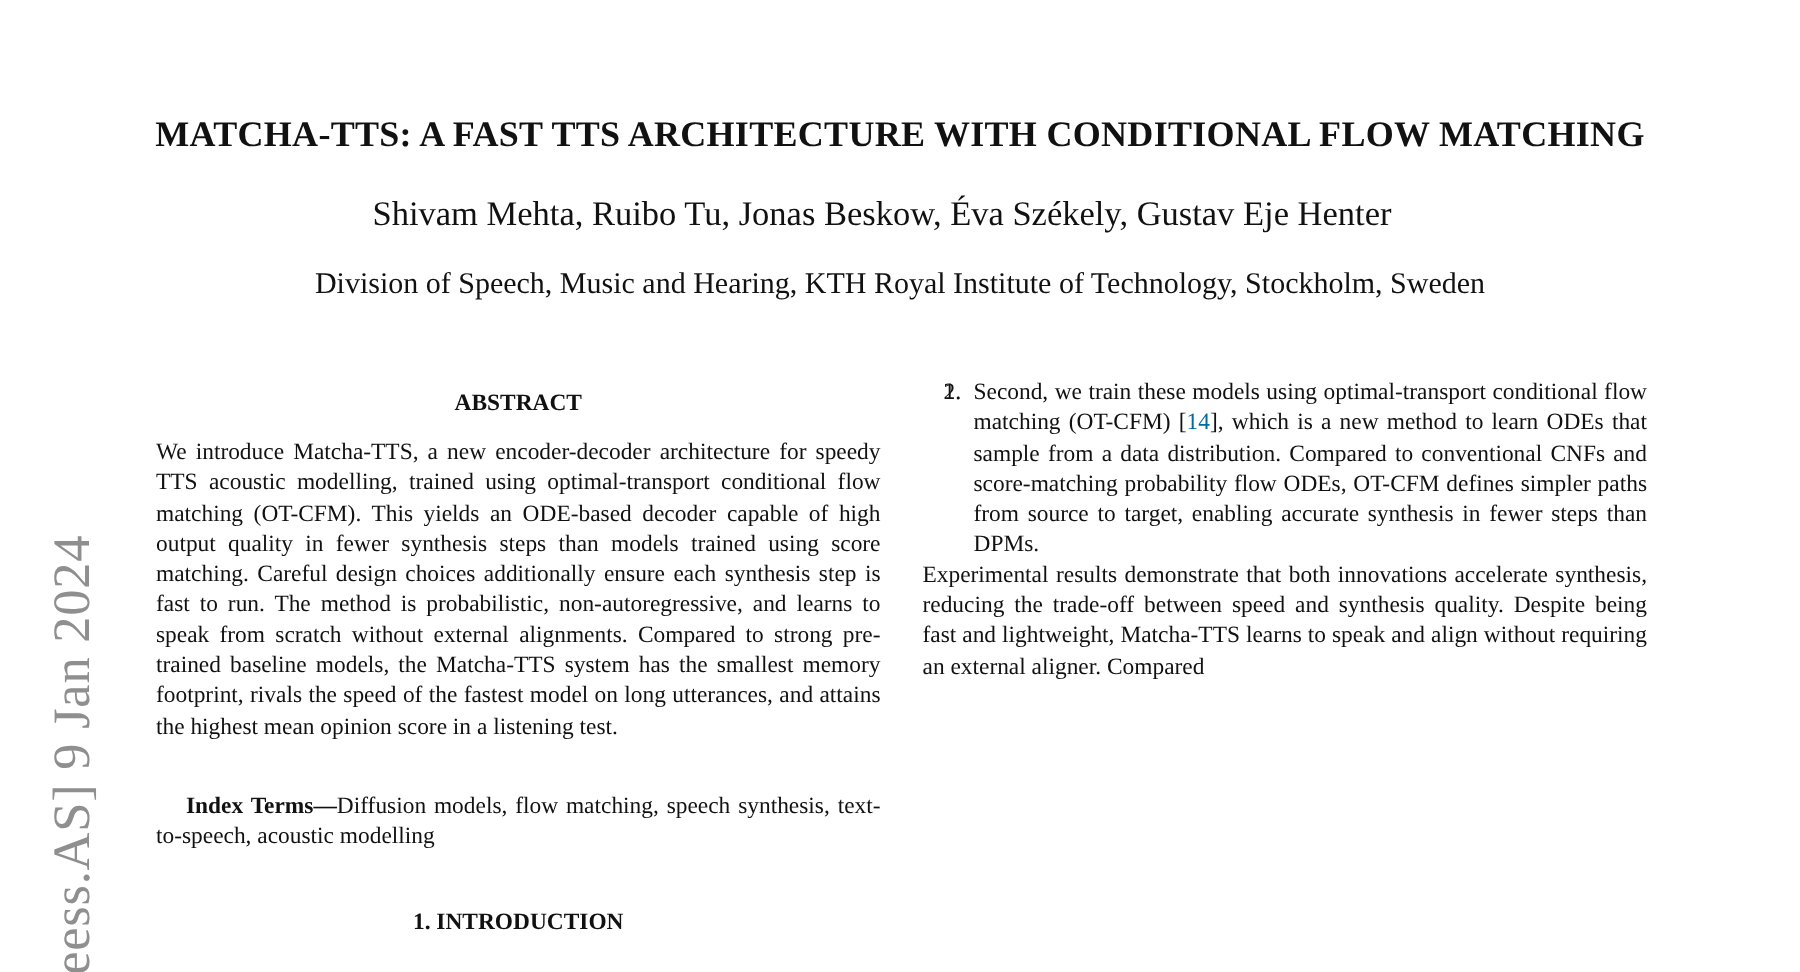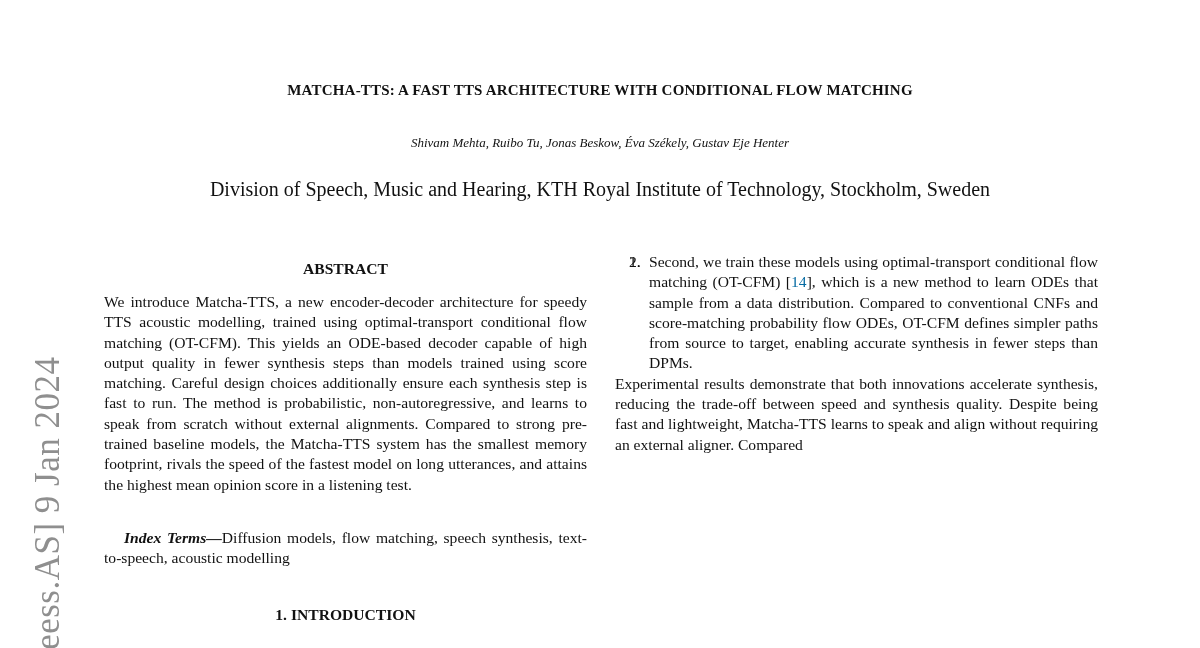--- a/index.html
+++ b/index.html
@@ -31,34 +31,33 @@
     letter-spacing: 0.5px;
   }
 
   
   #title {
     position: absolute;
     top: 78px;
     left: 60px;
     width: 1080px;
     text-align: center;
-    font-size: 15px;
+    font-size: 24px;
     font-weight: bold;
     letter-spacing: 0.2px;
     line-height: 24px;
     font-stretch: condensed;
   }
   #authors {
     position: absolute;
     top: 130px;
-    left: 100px;
+    left: 88px;
     width: 1000px;
     text-align: center;
-    font-style: italic;
-    font-size: 13px;
+    font-size: 23px;
     line-height: 26px;
   }
   #affiliation {
     position: absolute;
     top: 176px;
     left: 60px;
     width: 1080px;
     text-align: center;
     font-size: 20px;
     line-height: 26px;
@@ -77,21 +76,21 @@
 
   #left-col > div { position: absolute; width: 483px; }
   #abstract-heading     { top: 4px;   text-align: center; font-weight: bold; }
   #abstract-body        { top: 37px; }
   #index-terms          { top: 273px; text-indent: 20px; }
   #introduction-heading { top: 350px; text-align: center; font-weight: bold; }
 
   .para { margin: 0; }
   .para.indent { text-indent: 20px; }
 
-  .bold-italic { font-weight: bold; font-style: italic; }
+  .bold-italic { font-weight: bold; }
   .italic { font-style: italic; }
 
   sup.fnmark {
     color: #c43b3b;
     font-size: 10.5px;
     line-height: 0;
     vertical-align: super;
     text-decoration: none;
   }
   a.cite {

